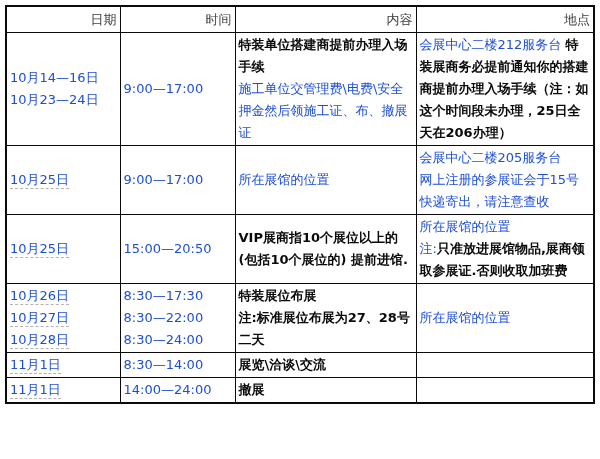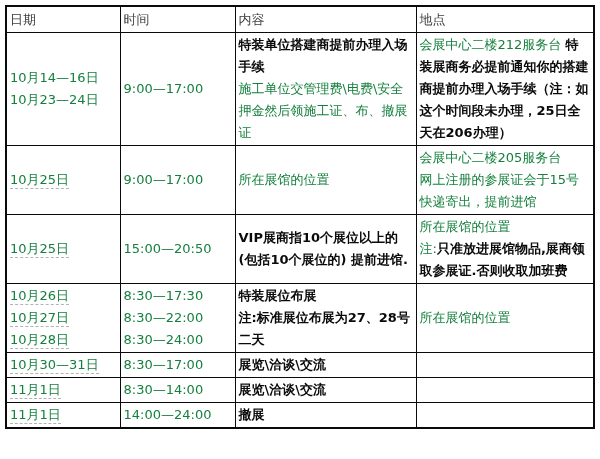--- a/index.html
+++ b/index.html
@@ -16,23 +16,23 @@
     padding:1px 3px;
     vertical-align:middle;
     text-align:left;
     font-size:13px;
     line-height:22px;
     color:#3d3d3d;
     font-weight:400;
     overflow:hidden;
     word-break:break-all;
   }
-  th{height:23px;}
+  th{height:23px;text-align:right;}
   .para{margin:0;}
-  .seg{color:#15803d;font-weight:400;}
+  .seg{color:#1d4ed8;font-weight:400;}
   .seg.b{color:#0a0a0a;font-weight:700;}
   .dotted{border-bottom:1px dashed #b3b3b3;padding-bottom:1px;}
 </style>
 </head>
 <body>
 
 <table class="schedule">
   <colgroup>
     <col style="width:114px">
     <col style="width:115px">
@@ -69,21 +69,21 @@
           <div class="para"><span class="seg dotted">10月25日</span></div>
         </td>
         <td>
           <div class="para"><span class="seg">9:00—17:00</span></div>
         </td>
         <td>
           <div class="para"><span class="seg">所在展馆的位置</span></div>
         </td>
         <td>
           <div class="para"><span class="seg">会展中心二楼205服务台</span></div>
-          <div class="para"><span class="seg">网上注册的参展证会于15号快递寄出，提前进馆</span></div>
+          <div class="para"><span class="seg">网上注册的参展证会于15号快递寄出，请注意查收</span></div>
         </td>
       </tr>
       <tr>
         <td>
           <div class="para"><span class="seg dotted">10月25日</span></div>
         </td>
         <td>
           <div class="para"><span class="seg">15:00—20:50</span></div>
         </td>
         <td>
@@ -108,32 +108,20 @@
         <td>
           <div class="para"><span class="seg b">特装展位布展</span></div>
           <div class="para"><span class="seg b">注:标准展位布展为27、28号二天</span></div>
         </td>
         <td>
           <div class="para"><span class="seg">所在展馆的位置</span></div>
         </td>
       </tr>
       <tr>
         <td>
-          <div class="para"><span class="seg dotted">10月30—31日</span></div>
-        </td>
-        <td>
-          <div class="para"><span class="seg">8:30—17:00</span></div>
-        </td>
-        <td>
-          <div class="para"><span class="seg b">展览\洽谈\交流</span></div>
-        </td>
-        <td></td>
-      </tr>
-      <tr>
-        <td>
           <div class="para"><span class="seg dotted">11月1日</span></div>
         </td>
         <td>
           <div class="para"><span class="seg">8:30—14:00</span></div>
         </td>
         <td>
           <div class="para"><span class="seg b">展览\洽谈\交流</span></div>
         </td>
         <td></td>
       </tr>

